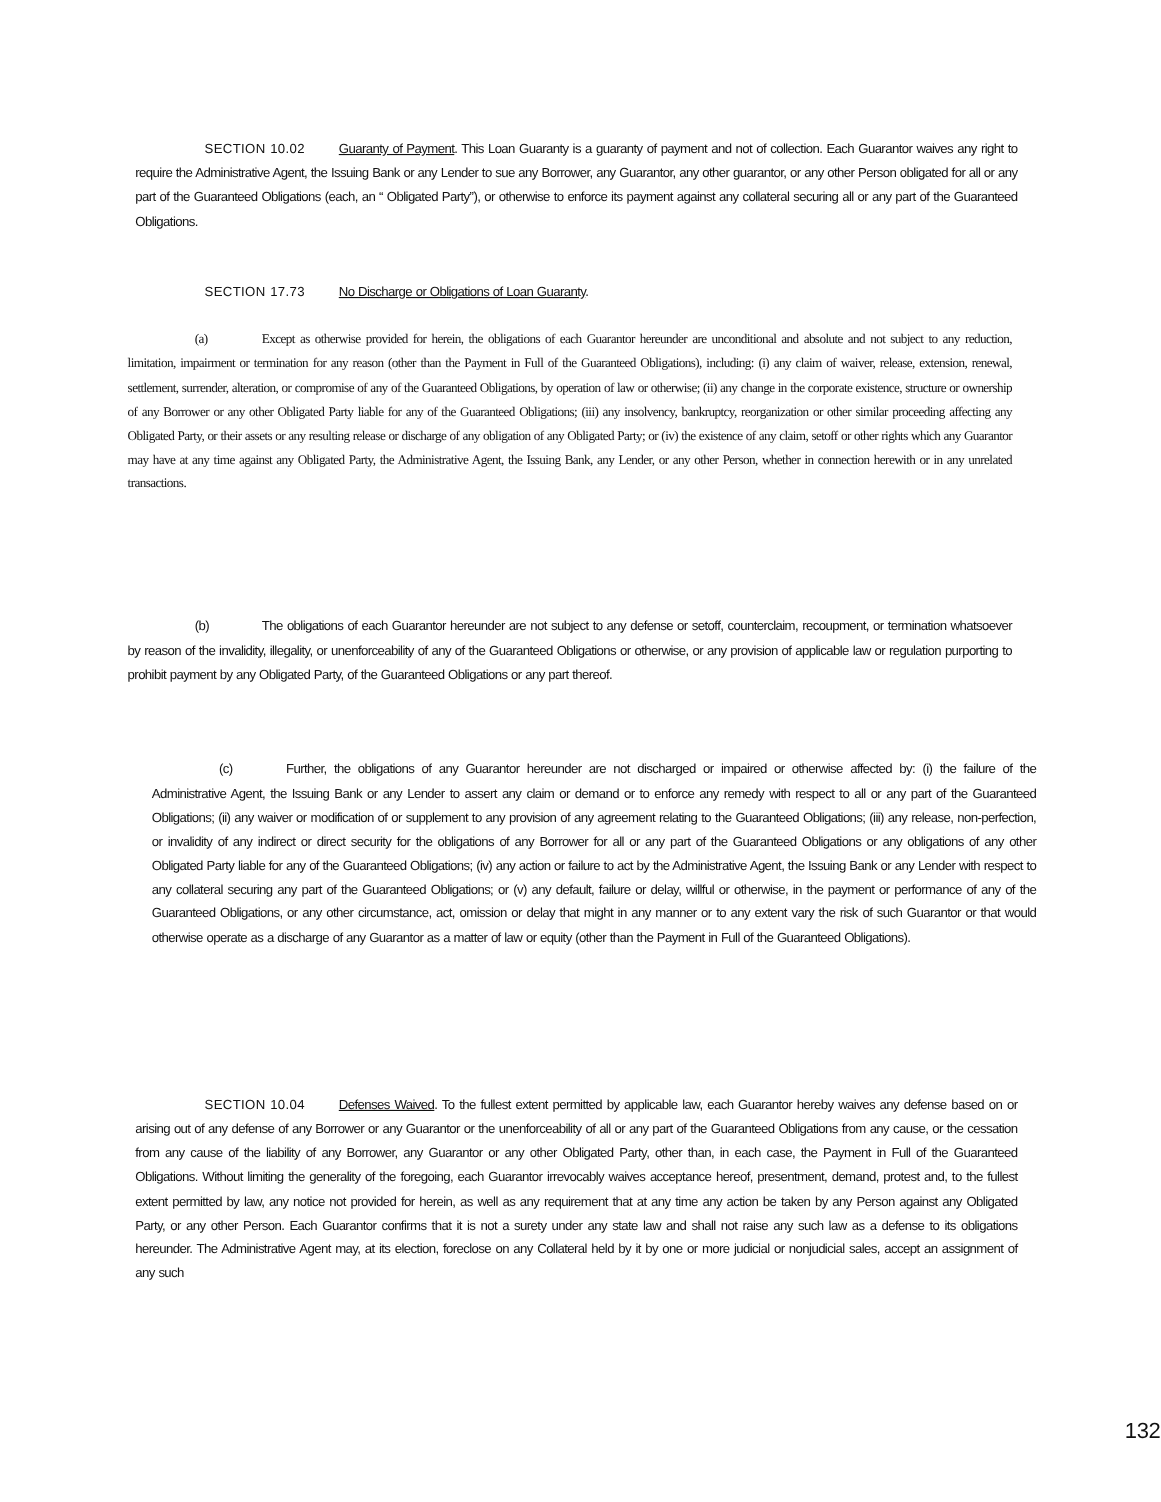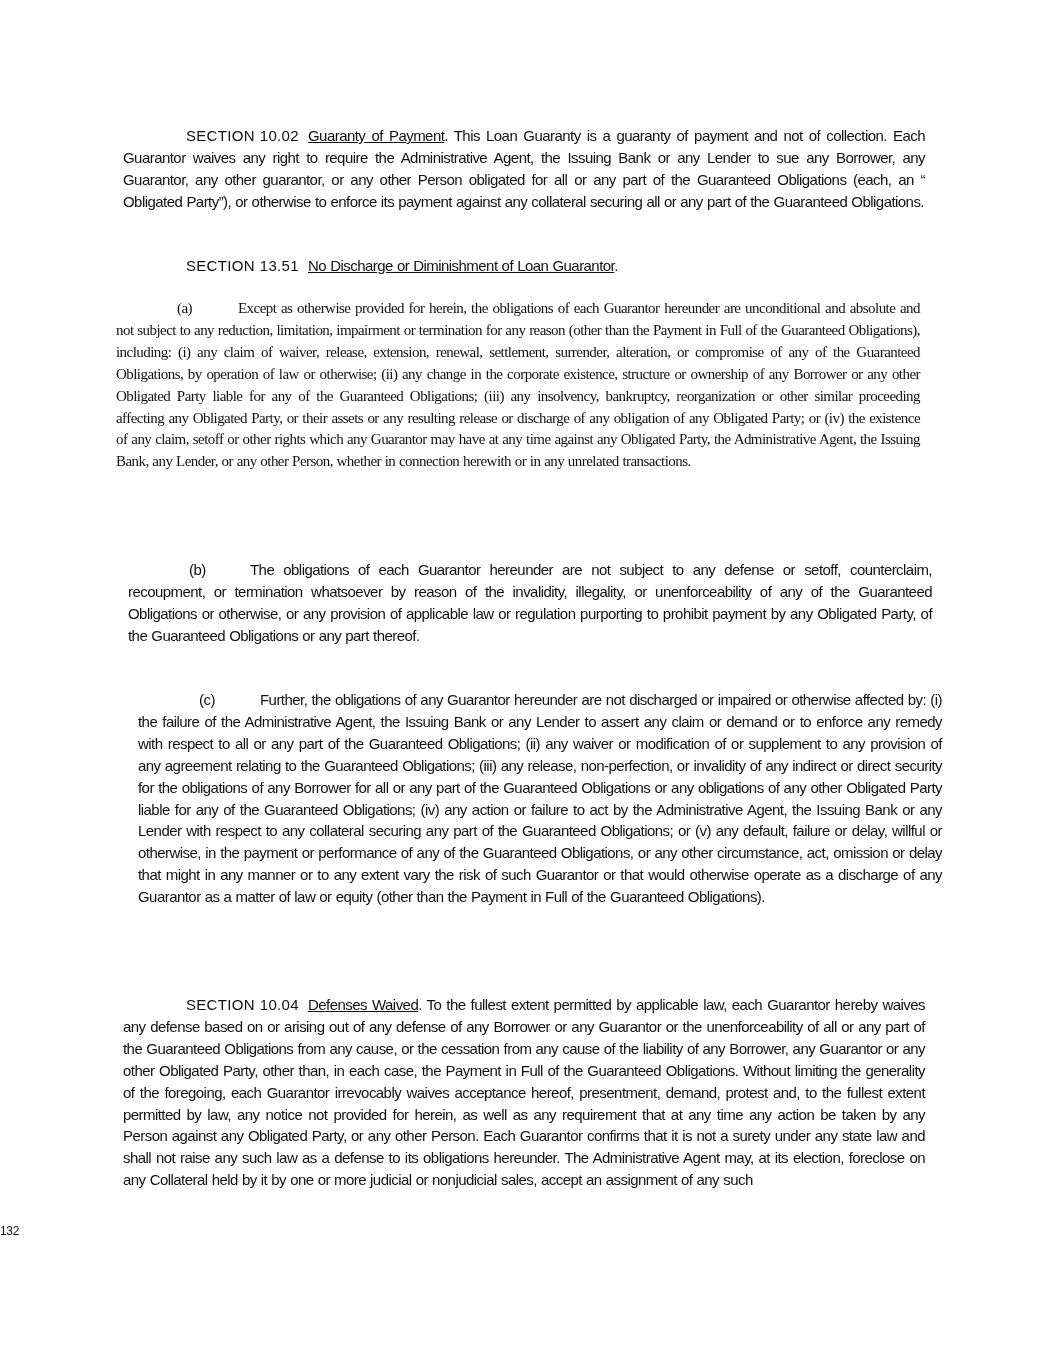--- a/index.html
+++ b/index.html
@@ -18,21 +18,21 @@
     .page {
       position: absolute;
       left: 0;
       top: 0;
       width: 1055px;
       height: 1365px;
     }
     .para {
       position: absolute;
       margin: 0;
-      font-size: 15px;
+      font-size: 12px;
       line-height: 21.9px;
       text-align: justify;
       letter-spacing: -0.55px;
       word-spacing: 0.5px;
     }
     .section-para {
       left: 123px;
       width: 802px;
       text-indent: 63px;
     }
@@ -58,44 +58,44 @@
       width: 61px;
       text-indent: 0;
     }
     .sec-title {
       text-decoration: underline;
     }
     .page-number {
       position: absolute;
       left: 0;
       width: 1055px;
-      top: 1224px;
-      text-align: left;
-      font-size: 12px;
+      top: 1290px;
+      text-align: right;
+      font-size: 20px;
       letter-spacing: -0.3px;
     }
   </style>
 </head>
 <body>
 
 <div class="page">
 
   <p class="para section-para" style="top:125px;">
     <span class="sec-num">SECTION 10.02</span><span class="sec-title">Guaranty of Payment</span><span>.  This Loan Guaranty is a guaranty of payment and not of collection.  Each Guarantor waives any right to require the Administrative Agent, the Issuing Bank or any Lender to sue any Borrower, any Guarantor, any other guarantor, or any other Person obligated for all or any part of the Guaranteed Obligations (each, an “ Obligated Party”), or otherwise to enforce its payment against any collateral securing all or any part of the Guaranteed Obligations.</span>
   </p>
 
   <p class="para heading-only" style="top:255px;">
-    <span class="sec-num">SECTION 13.51</span><span class="sec-title">No Discharge or Diminishment of Loan Guarantor</span><span>.</span>
+    <span class="sec-num">SECTION 17.73</span><span class="sec-title">No Discharge or Obligations of Loan Guaranty</span><span>.</span>
   </p>
 
   <p class="para sub-para" style="top:298px;font-family:Liberation Serif, serif;">
     <span class="sub-num">(a)</span><span>Except as otherwise provided for herein, the obligations of each Guarantor hereunder are unconditional and absolute and not subject to any reduction, limitation, impairment or termination for any reason (other than the Payment in Full of the Guaranteed Obligations), including:  (i) any claim of waiver, release, extension, renewal, settlement, surrender, alteration, or compromise of any of the Guaranteed Obligations, by operation of law or otherwise; (ii) any change in the corporate existence, structure or ownership of any Borrower or any other Obligated Party liable for any of the Guaranteed Obligations; (iii) any insolvency, bankruptcy, reorganization or other similar proceeding affecting any Obligated Party, or their assets or any resulting release or discharge of any obligation of any Obligated Party; or (iv) the existence of any claim, setoff or other rights which any Guarantor may have at any time against any Obligated Party, the Administrative Agent, the Issuing Bank, any Lender, or any other Person, whether in connection herewith or in any unrelated transactions.</span>
   </p>
 
-  <p class="para sub-para" style="top:559px;margin-left:12px;">
+  <p class="para sub-para" style="top:559px;">
     <span class="sub-num">(b)</span><span>The obligations of each Guarantor hereunder are not subject to any defense or setoff, counterclaim, recoupment, or termination whatsoever by reason of the invalidity, illegality, or unenforceability of any of the Guaranteed Obligations or otherwise, or any provision of applicable law or regulation purporting to prohibit payment by any Obligated Party, of the Guaranteed Obligations or any part thereof.</span>
   </p>
 
   <p class="para sub-para" style="top:689px;margin-left:22px;">
     <span class="sub-num">(c)</span><span>Further, the obligations of any Guarantor hereunder are not discharged or impaired or otherwise affected by:  (i) the failure of the Administrative Agent, the Issuing Bank or any Lender to assert any claim or demand or to enforce any remedy with respect to all or any part of the Guaranteed Obligations; (ii) any waiver or modification of or supplement to any provision of any agreement relating to the Guaranteed Obligations; (iii) any release, non-perfection, or invalidity of any indirect or direct security for the obligations of any Borrower for all or any part of the Guaranteed Obligations or any obligations of any other Obligated Party liable for any of the Guaranteed Obligations; (iv) any action or failure to act by the Administrative Agent, the Issuing Bank or any Lender with respect to any collateral securing any part of the Guaranteed Obligations; or (v) any default, failure or delay, willful or otherwise, in the payment or performance of any of the Guaranteed Obligations, or any other circumstance, act, omission or delay that might in any manner or to any extent vary the risk of such Guarantor or that would otherwise operate as a discharge of any Guarantor as a matter of law or equity (other than the Payment in Full of the Guaranteed Obligations).</span>
   </p>
 
   <p class="para section-para" style="top:994px;">
     <span class="sec-num">SECTION 10.04</span><span class="sec-title">Defenses Waived</span><span>.  To the fullest extent permitted by applicable law, each Guarantor hereby waives any defense based on or arising out of any defense of any Borrower or any Guarantor or the unenforceability of all or any part of the Guaranteed Obligations from any cause, or the cessation from any cause of the liability of any Borrower, any Guarantor or any other Obligated Party, other than, in each case, the Payment in Full of the Guaranteed Obligations. Without limiting the generality of the foregoing, each Guarantor irrevocably waives acceptance hereof, presentment, demand, protest and, to the fullest extent permitted by law, any notice not provided for herein, as well as any requirement that at any time any action be taken by any Person against any Obligated Party, or any other Person.  Each Guarantor confirms that it is not a surety under any state law and shall not raise any such law as a defense to its obligations hereunder.  The Administrative Agent may, at its election, foreclose on any Collateral held by it by one or more judicial or nonjudicial sales, accept an assignment of any such</span>
   </p>

